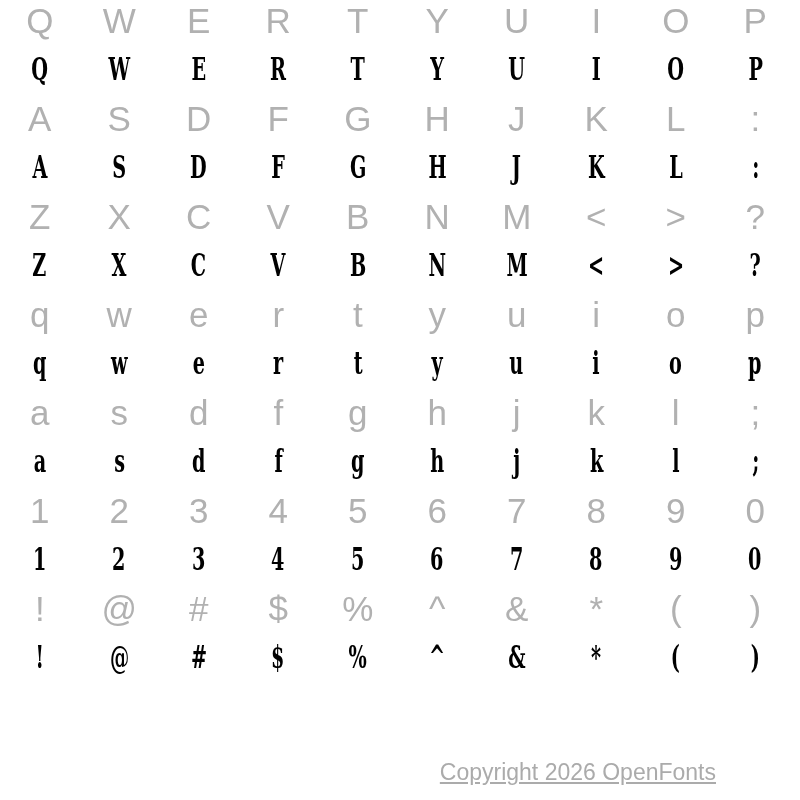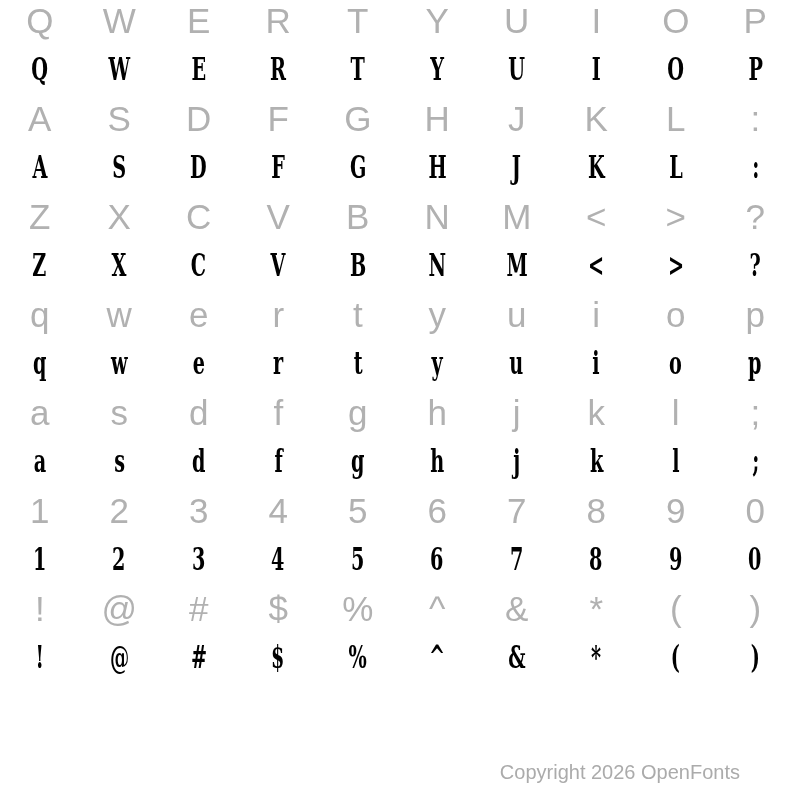--- a/index.html
+++ b/index.html
@@ -45,27 +45,28 @@
   .glyph-cell span {
     display: inline-block;
   }
   .glyph-row.specimen .glyph-cell span {
     transform: scaleX(0.62);
     transform-origin: 50% 50%;
   }
   .copyright {
     position: absolute;
     top: 758px;
-    right: 60px;
+    right: 84px;
     color: var(--copy-color, #ababab);
-    font-size: 20px;
+    font-size: 23px;
     font-weight: 400;
     font-family: "Liberation Sans", sans-serif;
     line-height: 28px;
     white-space: nowrap;
+    text-decoration: underline;
   }
 </style>
 </head>
 <body style="background: rgb(255, 255, 255); --ref-color: #b1b1b1; --spec-color: #000000; --copy-color: #ababab;">
 
 <div class="glyph-grid">
     <div class="glyph-row reference">
       <div class="glyph-cell"><span>Q</span></div>
       <div class="glyph-cell"><span>W</span></div>
       <div class="glyph-cell"><span>E</span></div>

